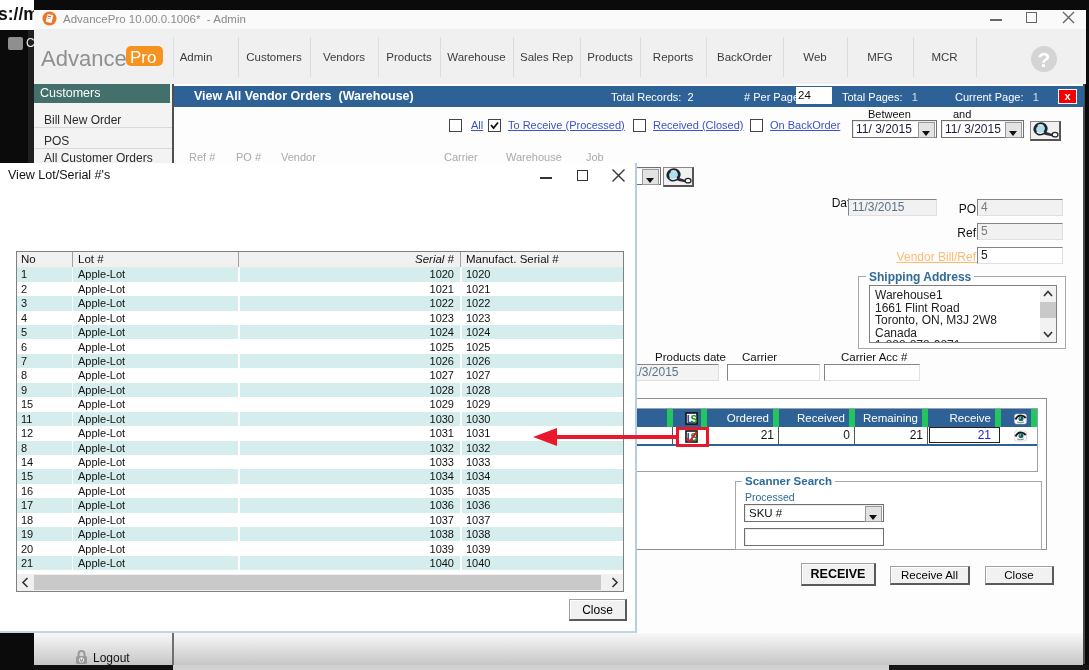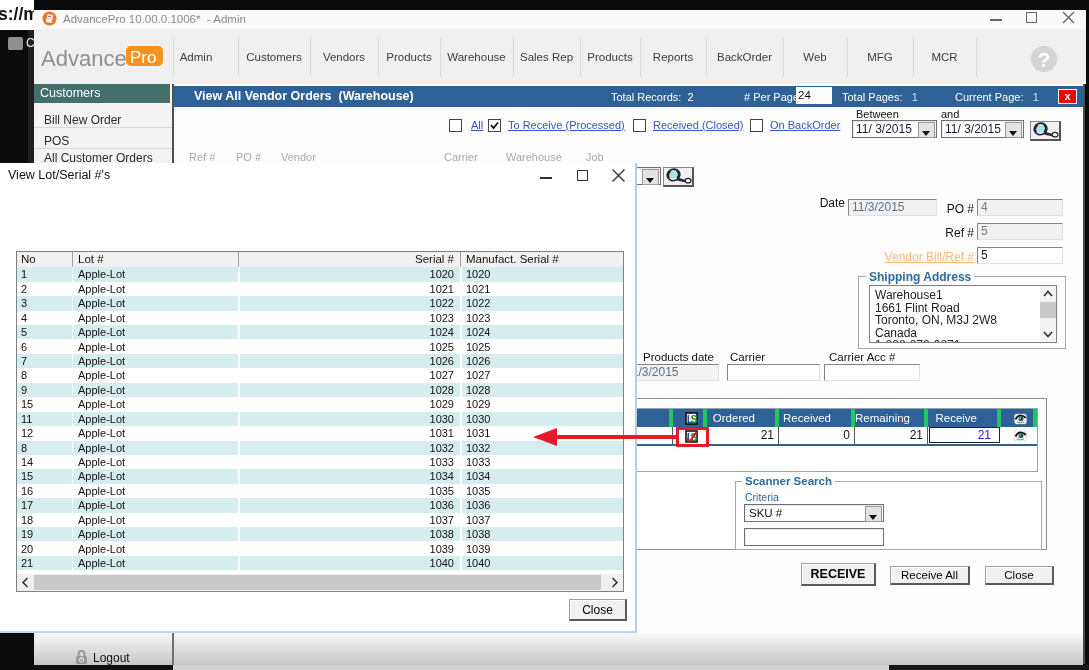--- a/index.html
+++ b/index.html
@@ -1,26 +1,26 @@
 <!DOCTYPE html>
 <html><head><meta charset="utf-8">
 <style>
 html,body{margin:0;padding:0;}
 body{width:1089px;height:670px;background:#0b0b0b;font-family:"Liberation Sans",sans-serif;position:relative;overflow:hidden;}
 .abs{position:absolute;}
 .fld{position:absolute;background:#fff;border:1px solid;border-color:#848484 #e0e0e0 #e0e0e0 #848484;font-size:12px;color:#222;line-height:15px;padding-left:3px;box-sizing:border-box;}
-.lbl{position:absolute;font-size:12px;color:#111;white-space:nowrap;}
+.lbl{position:absolute;font-size:12px;color:#111;white-space:nowrap;margin-left:12px;}
 .blu{color:#fdba74;text-decoration:underline;}
 .btn3d{position:absolute;background:#f1f1f1;border:1px solid #a0a0a0;border-right:2px solid #5a5a5a;border-bottom:2px solid #5a5a5a;box-shadow:inset 1px 1px 0 #fdfdfd;text-align:center;box-sizing:border-box;color:#000;}
 .cbx{position:absolute;width:13px;height:13px;background:#fff;border:1px solid #444;box-sizing:border-box;}
 .lnk{position:absolute;font-size:11px;color:#3a53c8;text-decoration:underline;white-space:nowrap;}
 .ghd{position:absolute;font-size:11px;color:#a9a9a9;white-space:nowrap;}
 .sep{position:absolute;width:1px;background:#dcdcdc;top:37px;height:40px;}
 .mi{position:absolute;top:51px;font-size:11.5px;color:#3c3c3c;text-align:center;width:70px;margin-left:-35px;}
-.hcell{position:absolute;top:0;height:26px;color:#fff;font-size:11.5px;line-height:18px;text-align:right;box-sizing:border-box;padding-right:20px;border-right:4px solid #22c55e;}
+.hcell{position:absolute;top:0;height:26px;color:#fff;font-size:11.5px;line-height:18px;text-align:right;box-sizing:border-box;padding-right:4px;border-right:6px solid #22c55e;}
 .dcell{position:absolute;top:0;height:17px;color:#111;font-size:12px;line-height:17px;text-align:right;box-sizing:border-box;padding-right:4px;border-right:1px solid #555;}
 </style></head><body>
 
 <div class="abs" style="left:0;top:0;width:34px;height:30px;background:#fff;"></div>
 <div class="abs" style="left:-2px;top:4px;font-size:17.5px;font-weight:600;color:#111;">s://m</div>
 <div class="abs" style="left:28px;top:30px;width:6px;height:133px;background:#1f1f1f;"></div>
 <div class="abs" style="left:8px;top:37px;width:15px;height:13px;background:#8f8f8f;border-radius:2px;"></div>
 <div class="abs" style="left:26px;top:36px;font-size:12px;color:#eee;">C</div>
 <div class="abs" style="left:34px;top:665px;width:139px;height:5px;background:#101010;"></div>
 <div class="abs" style="left:173px;top:665px;width:716px;height:5px;background:#d2d2d2;"></div>
@@ -203,21 +203,21 @@
 <svg class="abs" style="left:1014px;top:430px;" width="13" height="12" viewBox="0 0 13 12">
     <rect x="0.5" y="1" width="12" height="10" rx="2" fill="#fdfdfd" stroke="#bbb" stroke-width="0.5"></rect>
     <path d="M1.5 6.5 Q3.5 2.2 7.5 2.6 Q10.8 3 11.5 5.2" stroke="#15151a" stroke-width="1.9" fill="none"></path>
     <circle cx="7" cy="5.8" r="2.5" fill="#13705c"></circle>
     <circle cx="7.8" cy="5.2" r="1" fill="#1a3a8c"></circle>
     <circle cx="6.2" cy="5" r="0.7" fill="#d8f0e8"></circle>
     <path d="M3 9 Q6 10.6 10 9" stroke="#777" stroke-width="0.9" fill="none"></path>
   </svg>
 <div class="abs" style="left:735px;top:481px;width:305px;height:67px;border:1px solid #a8a8a8;"></div>
 <div class="abs" style="left:742px;top:475px;background:#fff;padding:0 3px;font-size:11.5px;font-weight:bold;color:#2d6b9a;">Scanner Search</div>
-<div class="abs" style="left:745px;top:491px;font-size:10.5px;color:#2d6b9a;">Criteria</div>
+<div class="abs" style="left:745px;top:491px;font-size:10.5px;color:#2d6b9a;">Processed</div>
 <div class="abs" style="left:744px;top:504px;width:140px;height:18px;background:#fff;border:1px solid #6f6f6f;box-shadow:inset 1px 1px 0 #ececec;box-sizing:border-box;">
     <span style="position:absolute;left:4px;top:2px;font-size:11.5px;color:#111;">SKU #</span>
     <span style="position:absolute;right:1px;top:1px;width:15px;height:14px;background:#e3e3e3;border:1px solid #999;text-align:center;"><svg width="9" height="6" style="margin-top:3px;">
         <path d="M0 0 L8 0 L4 5 Z" fill="#111"></path>
       </svg></span>
   </div>
 <div class="abs" style="left:744px;top:528px;width:140px;height:18px;background:#fff;border:1px solid #6f6f6f;box-shadow:inset 1px 1px 0 #ececec;box-sizing:border-box;"></div>
 <div class="btn3d" style="left:801px;top:563px;width:75px;height:23px;font-size:12.5px;font-weight:bold;line-height:21px;">RECEIVE</div>
 <div class="btn3d" style="left:890px;top:566px;width:80px;height:19px;font-size:11.5px;line-height:17px;">Receive All</div>
 <div class="btn3d" style="left:985px;top:566px;width:69px;height:19px;font-size:11.5px;line-height:17px;">Close</div>
@@ -237,21 +237,21 @@
 <svg class="abs" style="left:612px;top:169px;" width="13" height="13">
     <path d="M0.5 0.5 L12.5 12.5 M12.5 0.5 L0.5 12.5" stroke="#333" stroke-width="1.4"></path>
   </svg>
 <div class="abs" style="left:16px;top:251px;width:608px;height:341px;background:#fff;border:1px solid #808080;box-sizing:border-box;"></div>
 <div class="abs" style="left:17px;top:252px;width:606px;height:15px;background:#f1f1f1;border-bottom:1px solid #909090;box-sizing:content-box;"></div>
 <div class="abs" style="left:72px;top:252px;width:1px;height:15px;background:#a0a0a0;"></div>
 <div class="abs" style="left:238px;top:252px;width:1px;height:15px;background:#a0a0a0;"></div>
 <div class="abs" style="left:460px;top:252px;width:1px;height:15px;background:#a0a0a0;"></div>
 <div class="abs" style="left:21px;top:253px;font-size:11.5px;color:#111;">No</div>
 <div class="abs" style="left:78px;top:253px;font-size:11.5px;color:#111;">Lot #</div>
-<div class="abs" style="left:454px;top:253px;font-size:11.5px;color:#111;transform:translateX(-100%);">Serial #</div>
+<div class="abs" style="left:454px;top:253px;font-size:11.5px;color:#111;transform:translateX(-100%);font-style:italic;">Serial #</div>
 <div class="abs" style="left:466px;top:253px;font-size:11.5px;color:#111;">Manufact. Serial #</div>
 <div class="abs" style="left:17px;top:267.3px;width:606px;height:14.43px;background:#d5eded;"></div>
 <div class="abs" style="left:21px;top:268.3px;font-size:11px;color:#111;">1</div>
 <div class="abs" style="left:78px;top:268.3px;font-size:11px;color:#111;">Apple-Lot</div>
 <div class="abs" style="left:454px;top:268.3px;font-size:11px;color:#111;transform:translateX(-100%);">1020</div>
 <div class="abs" style="left:466px;top:268.3px;font-size:11px;color:#111;">1020</div>
 <div class="abs" style="left:17px;top:281.7px;width:606px;height:14.43px;background:#ffffff;"></div>
 <div class="abs" style="left:21px;top:282.7px;font-size:11px;color:#111;">2</div>
 <div class="abs" style="left:78px;top:282.7px;font-size:11px;color:#111;">Apple-Lot</div>
 <div class="abs" style="left:454px;top:282.7px;font-size:11px;color:#111;transform:translateX(-100%);">1021</div>

